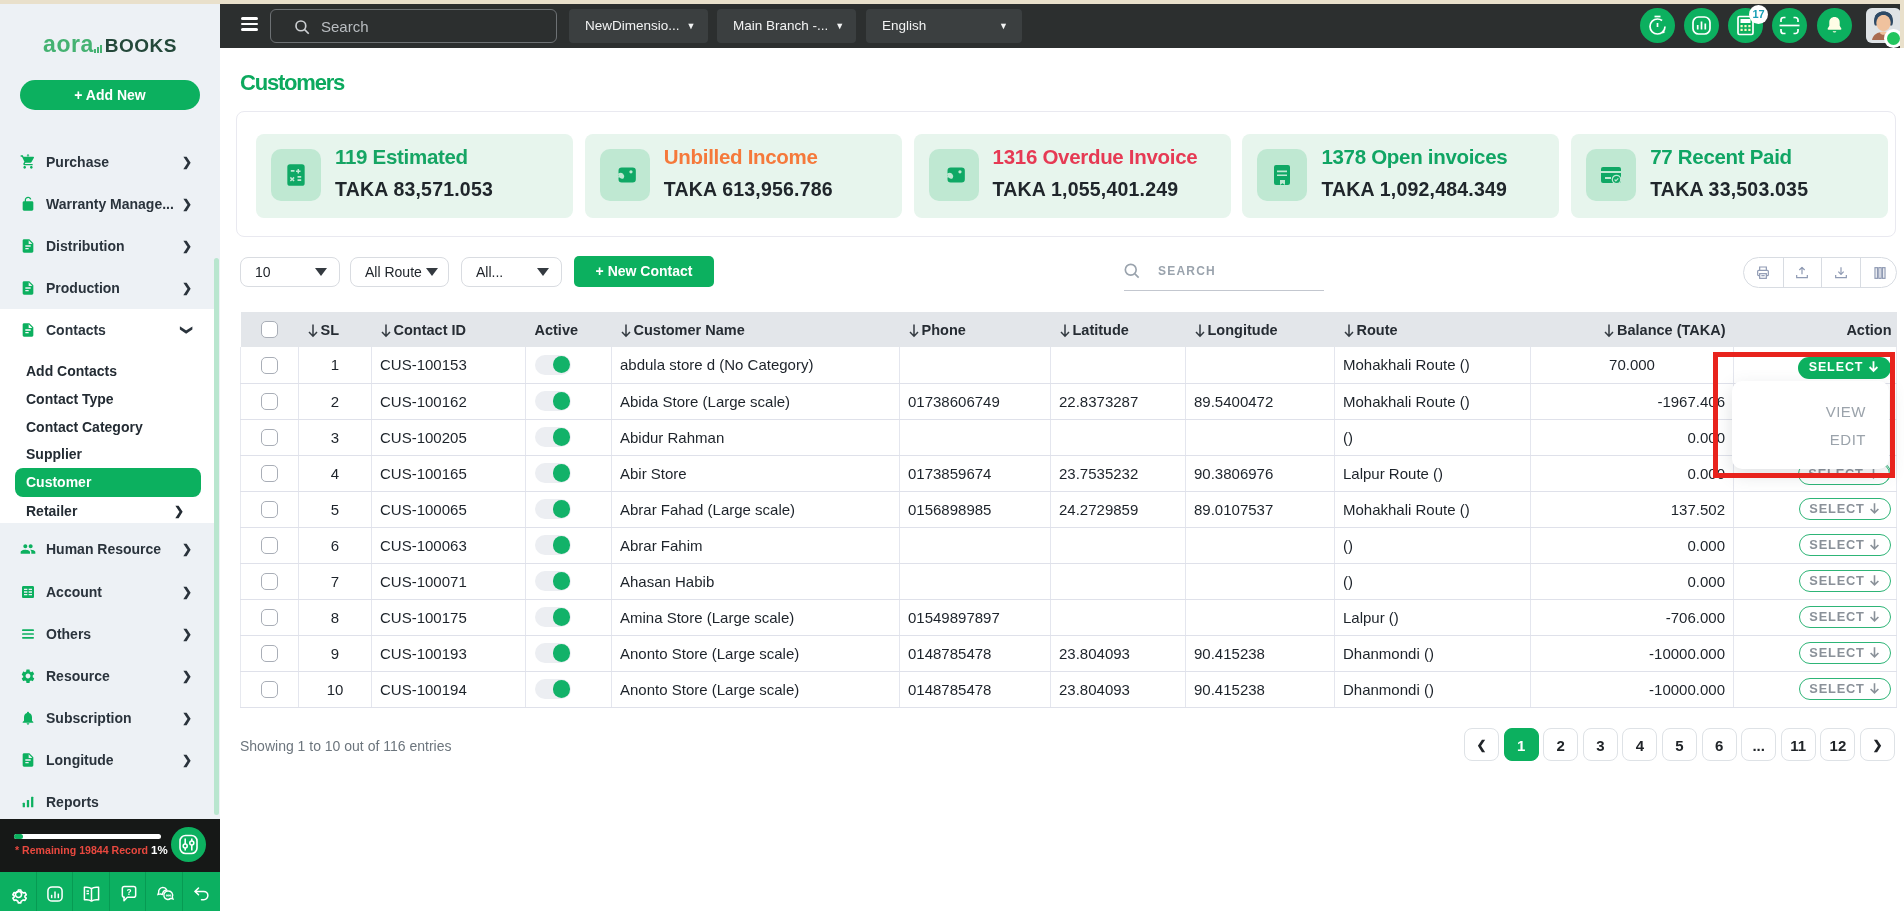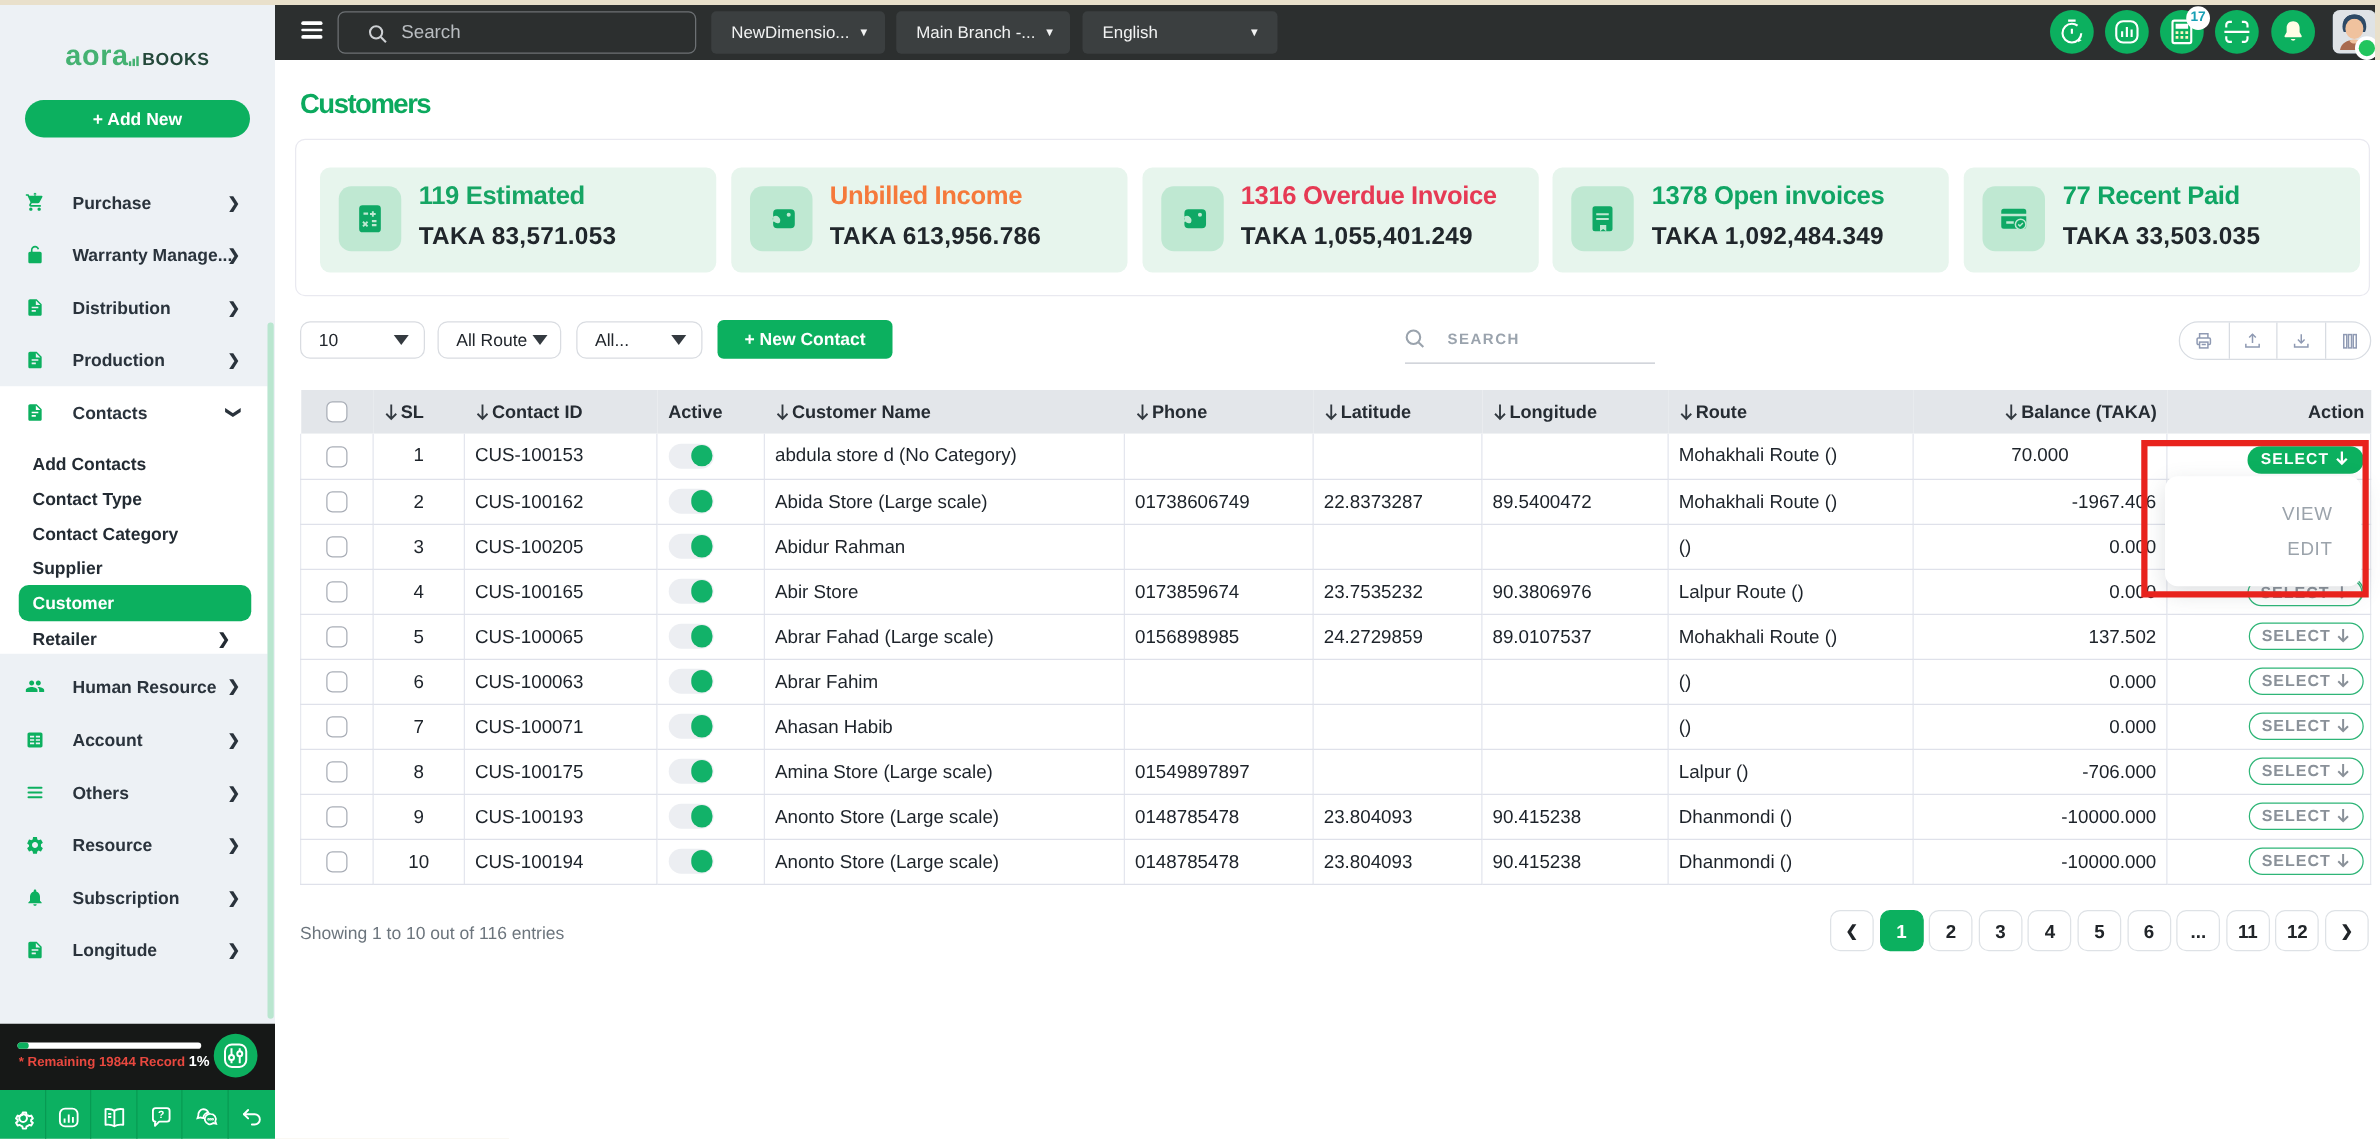--- a/index.html
+++ b/index.html
@@ -6,25 +6,25 @@
   * { margin:0; padding:0; box-sizing:border-box; }
   html,body { width:1904px; height:911px; overflow:hidden; font-family:"Liberation Sans", sans-serif; background:#e9e0cb; }
   .abs { position:absolute; }
   
   #sidebar { position:absolute; left:0; top:4px; width:220px; height:907px; background:#edf1f5; }
   #topbar  { position:absolute; left:220px; top:4px; width:1680px; height:44px; background:#2c2f2f; }
   #content { position:absolute; left:220px; top:48px; width:1684px; height:863px; background:#ffffff; }
   
   .logo { position:absolute; left:0; top:26px; width:220px; text-align:center; white-space:nowrap; line-height:28px; }
   .logo .a { color:#45b272; font-size:23px; font-weight:700; letter-spacing:0.5px; }
-  .logo .b { color:#24483a; font-size:14px; font-weight:700; letter-spacing:0.5px; }
+  .logo .b { color:#24483a; font-size:19px; font-weight:700; letter-spacing:0.5px; }
   .addnew { position:absolute; left:20px; top:76px; width:180px; height:30px; background:#0cb05f; border-radius:15px; color:#fff; font-size:14px; font-weight:700; text-align:center; line-height:30px; }
   .mitem { position:absolute; left:0; width:220px; height:42px; }
   .mitem .ic { position:absolute; left:20px; top:50%; margin-top:-8px; width:16px; height:16px; }
-  .mitem .tx { position:absolute; left:58px; top:50%; transform:translateY(-50%); font-size:14px; font-weight:700; color:#2a333c; white-space:nowrap; }
+  .mitem .tx { position:absolute; left:46px; top:50%; transform:translateY(-50%); font-size:14px; font-weight:700; color:#2a333c; white-space:nowrap; }
   .mitem .ch { position:absolute; right:28px; top:50%; transform:translateY(-50%); font-size:12px; font-weight:700; color:#2a333c; }
   .whiteblock { position:absolute; left:0; top:305px; width:214px; height:214px; background:#ffffff; }
   .sitem { position:absolute; left:26px; font-size:14px; font-weight:700; color:#232b33; white-space:nowrap; transform:translateY(-50%); }
   .cust-active { position:absolute; left:15px; top:464px; width:186px; height:29px; background:#0cb05f; border-radius:8px; color:#fff; font-size:14px; font-weight:700; line-height:29px; padding-left:11px; }
   .sbar { position:absolute; left:214px; top:254px; width:5px; height:557px; background:#b9e6cf; border-radius:3px; }
   #blackbar { position:absolute; left:0; top:819px; width:220px; height:53px; background:#161817; }
   #blackbar .track { position:absolute; left:14px; top:15px; width:147px; height:5px; background:#ffffff; border-radius:3px; }
   #blackbar .seg { position:absolute; left:0; top:0; width:9px; height:5px; background:#0cb05f; border-radius:3px; }
   #blackbar .txt { position:absolute; left:15px; top:31px; font-size:10.6px; font-weight:700; color:#e8483f; white-space:nowrap; transform:translateY(-50%);}
   #blackbar .pct { color:#ffffff; }
@@ -171,20 +171,28 @@
     <span class="tx">Subscription</span>
       <span class="ch">❯</span>
   </div>
   <div class="mitem" style="top:735px;">
     <svg class="ic" viewBox="0 0 24 24" fill="#0cb05f">
         <path d="M14 2H6c-1.1 0-2 .9-2 2v16c0 1.1.9 2 2 2h12c1.1 0 2-.9 2-2V8l-6-6zm-1 7V3.5L18.5 9H13zm-5 2h8v2H8v-2zm0 4h5v2H8v-2z"></path>
       </svg>
     <span class="tx">Longitude</span>
       <span class="ch">❯</span>
   </div>
+  <div class="mitem" style="top:777px;">
+    <svg class="ic" viewBox="0 0 24 24" fill="#0cb05f">
+        <rect x="4" y="13" width="3.4" height="7" rx="0.8"></rect>
+        <rect x="10.3" y="9" width="3.4" height="11" rx="0.8"></rect>
+        <rect x="16.6" y="4" width="3.4" height="16" rx="0.8"></rect>
+      </svg>
+    <span class="tx">Reports</span>
+  </div>
 
   <div class="sbar"></div>
 </div>
 <div id="blackbar">
   <div class="track">
       <div class="seg"></div>
     </div>
   <div class="txt">* Remaining 19844 Record <span class="pct" style="font-size:11.5px;">1%</span></div>
   <div class="cfg">
     <svg width="35" height="35" viewBox="0 0 35 35" fill="none" stroke="#fff" stroke-width="1.6">

